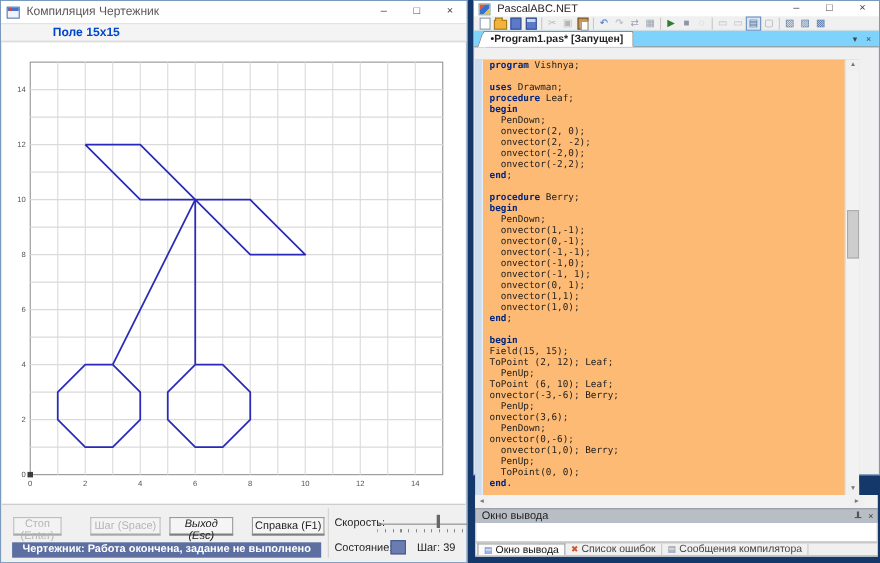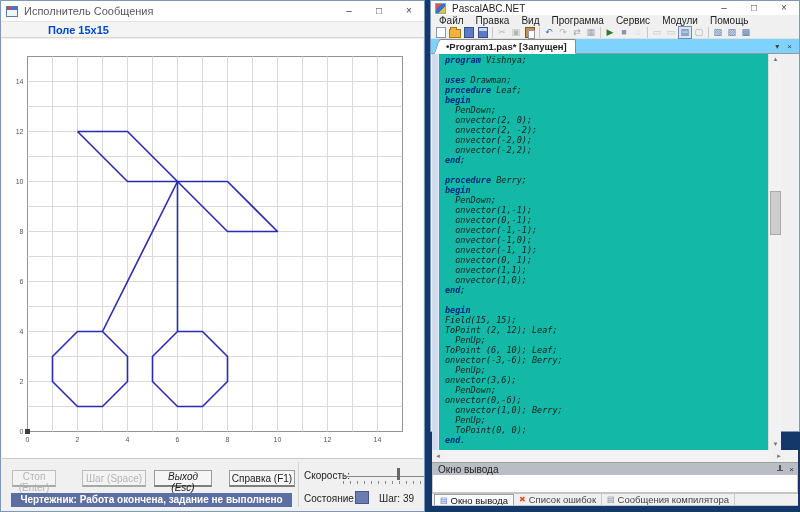--- a/index.html
+++ b/index.html
@@ -58,21 +58,21 @@
   .tbi.paste::after{content:'';position:absolute;left:2px;top:2px;width:5px;height:7px;background:#fff;border:1px solid #999;}
 
   .tabbar{height:15px;background:#7dd3fc;border-bottom:1px solid #989898;display:flex;align-items:flex-end;position:relative;}
   .doc-tab{margin-left:8px;margin-bottom:-1px;background:#fff;border:1px solid #8a8a8a;border-bottom:1px solid #fff;
     font-size:9.5px;font-weight:bold;color:#222;padding:1px 8px 1px 6px;border-radius:2px 2px 0 0;position:relative;}
   .doc-tab::before{content:'';position:absolute;left:-4px;bottom:-1px;width:7px;height:100%;background:#fff;
     border-left:1px solid #8a8a8a;transform:skewX(-18deg);border-radius:2px 0 0 0;}
   .tab-ctls{margin-left:auto;display:flex;align-items:center;margin-bottom:2px;margin-right:3px;}
   .tab-ctl{font-size:8px;color:#444;padding:0 4px;}
 
-  .editor{position:absolute;left:1px;right:18px;top:53px;height:396px;background:#14b8a6;overflow:hidden;font-style:italic;}
+  .editor{position:absolute;left:1px;right:18px;top:53px;height:396px;background:#fdba74;overflow:hidden;}
   .gutter{position:absolute;left:0;top:0;bottom:0;width:7px;background:#cfdeee;border-right:1px solid #e8eef6;}
   .code{position:absolute;left:13px;top:1px;right:14px;font-family:"DejaVu Sans Mono","Liberation Mono",monospace;
     font-size:8.5px;line-height:10px;color:#1c1c1c;white-space:pre;}
   .code .kw{color:#00267f;}
   .vscroll{position:absolute;right:0;top:0;bottom:0;width:13px;background:#f2f2f2;border-left:1px solid #ddd;}
   .vscroll .arr{position:absolute;left:0;width:13px;height:11px;font-size:6px;color:#777;text-align:center;line-height:11px;background:#f0f0f0;}
   .vthumb{position:absolute;left:1px;top:137px;height:44px;width:11px;background:#cdcdcd;border:1px solid #aaa;}
   .hscroll{position:absolute;left:1px;right:1px;top:449px;height:12px;background:#f2f2f2;}
   .hscroll .arr{position:absolute;top:0;width:12px;height:12px;font-size:6px;color:#777;text-align:center;line-height:12px;background:#f0f0f0;}
 
@@ -97,21 +97,21 @@
   .statusbar .lft{margin-left:6px;white-space:nowrap;}
   .statusbar .rgt{margin-left:auto;margin-right:10px;white-space:nowrap;}
   .statusbar .rgt span{margin-left:6px;}
 </style>
 </head>
 <body>
 
 <div class="window" id="drawer-window">
   <div class="titlebar">
     <span class="app-icon"></span>
-    <span class="title-text">Исполнитель Сообщения</span>
+    <span class="title-text">Компиляция Чертежник</span>
     <span class="win-controls">
       <span class="win-ctl">–</span>
       <span class="win-ctl">□</span>
       <span class="win-ctl">×</span>
     </span>
   </div>
   <div class="field-bar">
     <span>Поле 15x15</span>
   </div>
   <div class="canvas-area">
@@ -186,29 +186,20 @@
 <div class="window" id="ide-window">
   <div class="titlebar">
     <span class="pabc-icon"></span>
     <span class="title-text">PascalABC.NET</span>
     <span class="win-controls">
       <span class="win-ctl">–</span>
       <span class="win-ctl">□</span>
       <span class="win-ctl">×</span>
     </span>
   </div>
-  <div class="menubar" id="menu-bar">
-      <span class="menu-item">Файл</span>
-      <span class="menu-item">Правка</span>
-      <span class="menu-item">Вид</span>
-      <span class="menu-item">Программа</span>
-      <span class="menu-item">Сервис</span>
-      <span class="menu-item">Модули</span>
-      <span class="menu-item">Помощь</span>
-    </div>
   <div class="toolbar" id="ide-toolbar">
       <span class="tbi box" style="background: rgb(253, 253, 253); border-color: rgb(136, 153, 170);"></span>
       <span class="tbi folder"></span>
       <span class="tbi box" style="background: rgb(91, 121, 201); border-color: rgb(57, 80, 143);"></span>
       <span class="tbi box2" style="background: rgb(91, 121, 201);"></span>
       <span class="tb-sep"></span>
       <span class="tbi" style="color: rgb(181, 181, 181);">✂</span>
       <span class="tbi" style="color: rgb(181, 181, 181);">▣</span>
       <span class="tbi paste"></span>
       <span class="tb-sep"></span>

